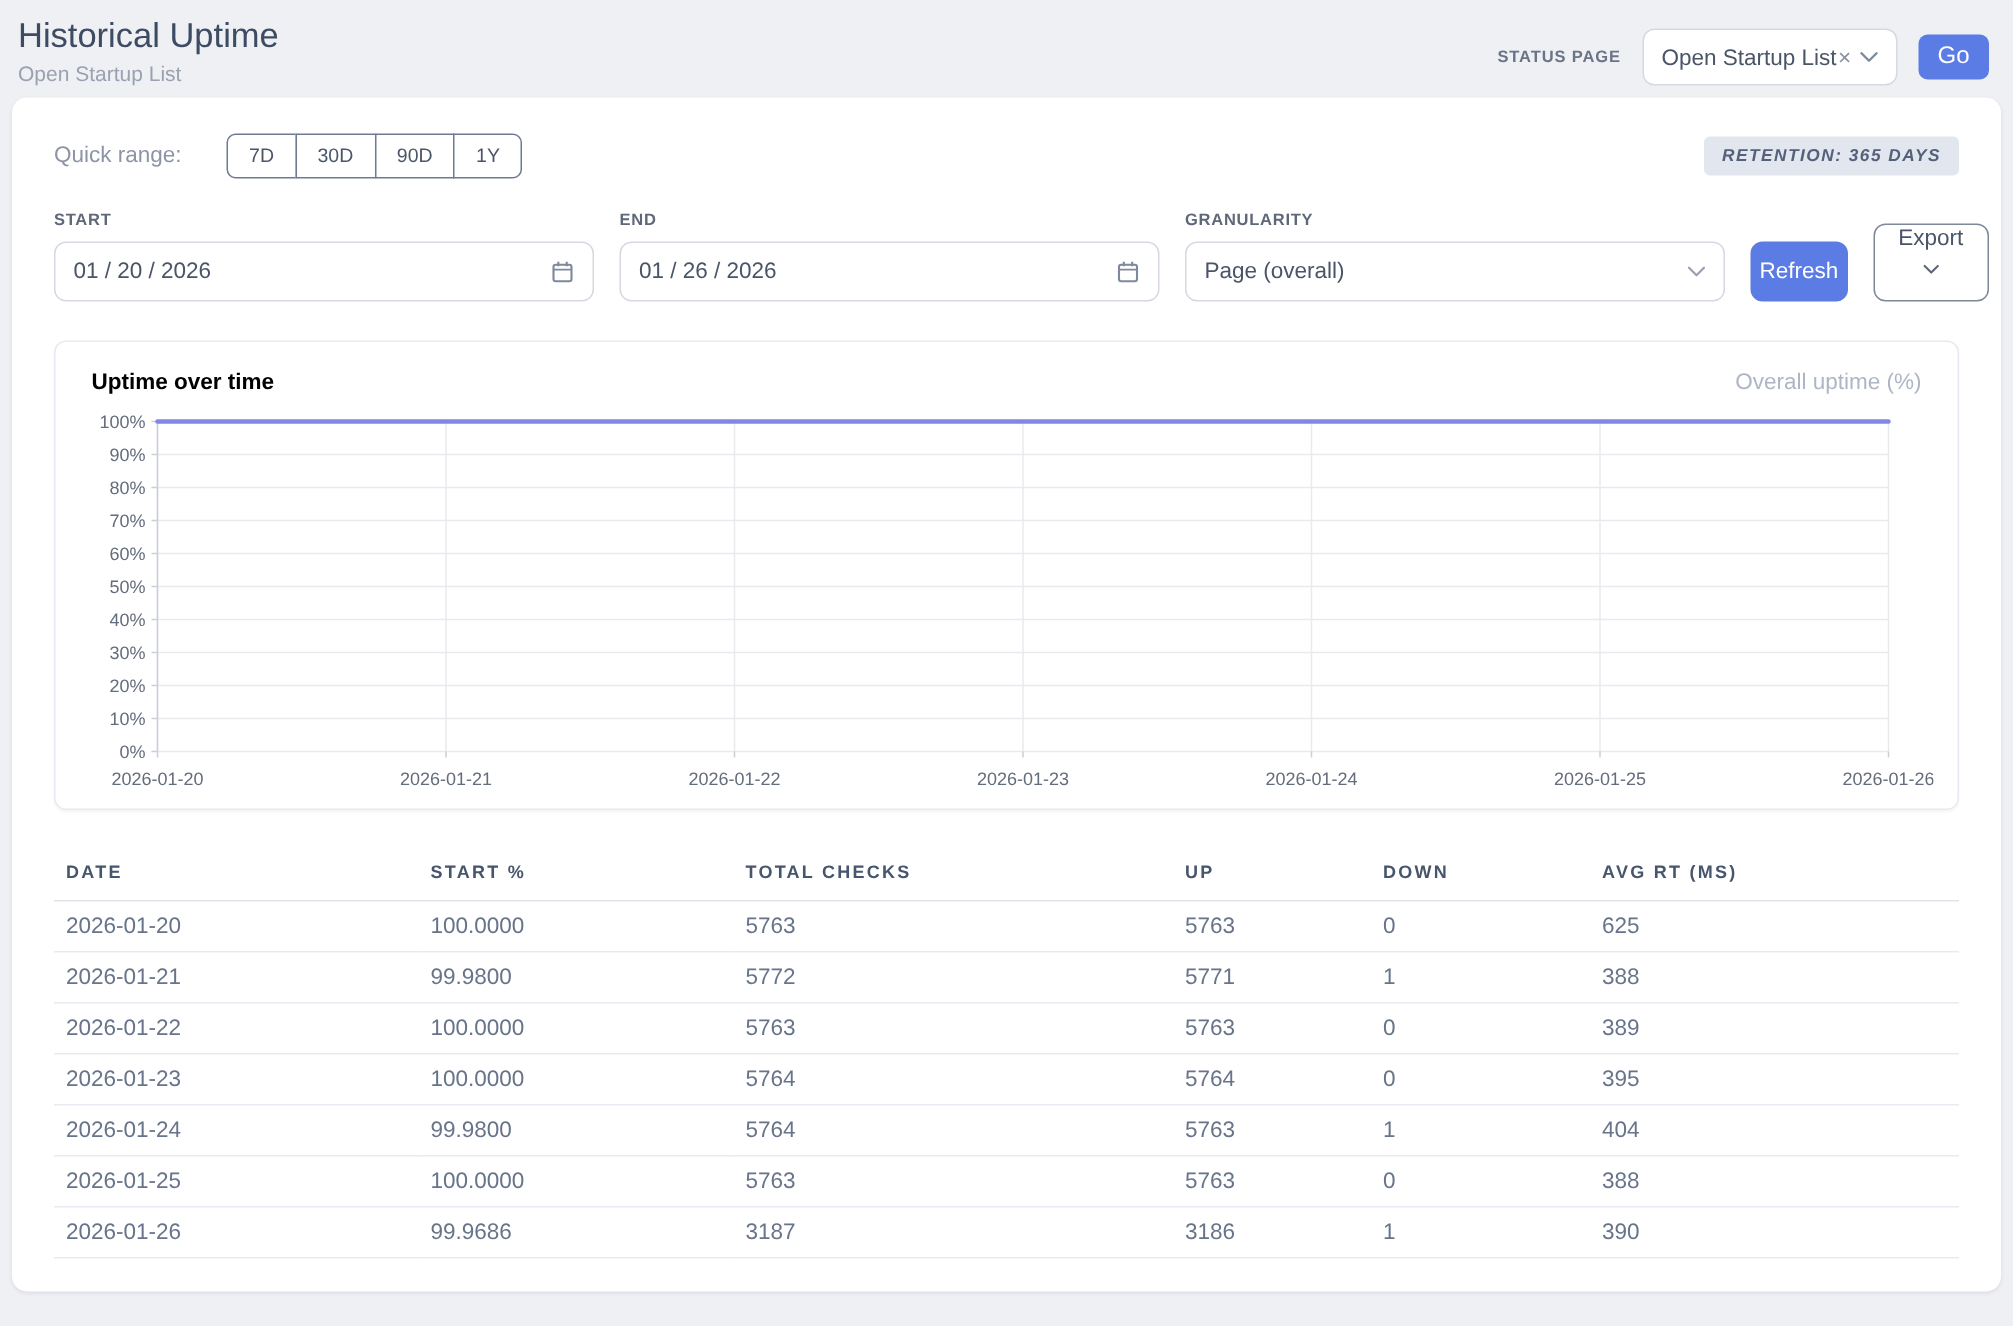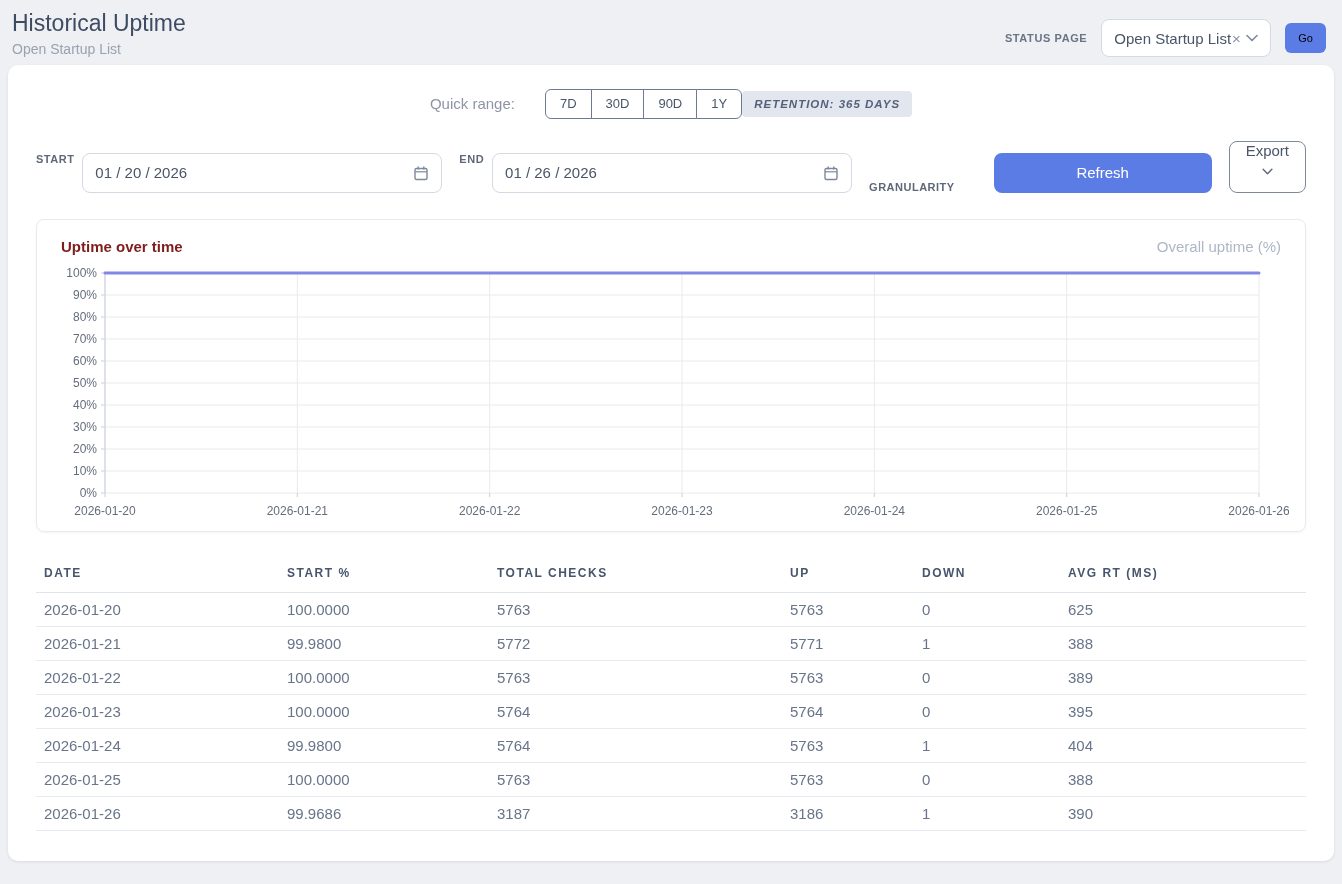--- a/index.html
+++ b/index.html
@@ -18,51 +18,51 @@
   .header-right { display:flex; align-items:center; gap:14px; margin-top:9px; }
   .status-page-label { font-size:11px; font-weight:700; color:#6b7386; letter-spacing:.6px; }
   .status-select {
     display:flex; align-items:center; width:170px; height:38px;
     border:1px solid #d5d9e2; border-radius:8px; background:#fff;
     padding:0 12px; font-size:15px; color:#4a5568; cursor:pointer;
   }
   .status-select .clear-x { color:#8a92a2; font-size:15px; margin-left:1px; }
   .status-select .chev { margin-left:auto; display:flex; }
   .go-btn {
-    background:#5b7ce4; color:#000000; border:none; border-radius:6px;
-    height:30px; padding:0 13px; font-size:11px; cursor:pointer;
+    background:#5b7ce4; color:#ffffff; border:none; border-radius:6px;
+    height:30px; padding:0 13px; font-size:16px; cursor:pointer;
     font-family:inherit;
   }
 
   
   .panel {
     margin:8px; background:#fff; border-radius:10px;
     box-shadow:0 1px 3px rgba(25,35,60,.10);
     padding:24px 28px 16px 28px;
     height:796px;
   }
 
-  .row-quick { display:flex; align-items:center; justify-content:center; }
+  .row-quick { display:flex; align-items:center; justify-content:space-between; }
   .quick-left { display:flex; align-items:center; gap:14px; }
   .quick-label { color:#8d95a5; font-size:15px; }
   .seg-group { display:flex; }
   .seg-btn {
     border:1px solid #6e7a93; background:#fff; color:#4a5568;
     font-size:13px; padding:6px 14px; margin-left:-1px; cursor:pointer;
     font-family:inherit; line-height:1.2;
   }
   .seg-btn:first-child { border-radius:6px 0 0 6px; margin-left:16px; }
   .seg-btn:last-child { border-radius:0 6px 6px 0; }
   .retention-badge {
     background:#e2e6ee; color:#55617a; font-size:11.5px; font-weight:700;
     letter-spacing:1px; padding:7px 12px; border-radius:4px;font-style:italic;
   }
 
   .filters-row { display:flex; align-items:flex-end; gap:17px; margin-top:22px; }
-  .field { display:flex; flex-direction:row; gap:8px; }
+  .field { display:flex; flex-direction:column; gap:8px; }
   .field-label { font-size:11px; color:#5f6879; font-weight:600; letter-spacing:.5px; }
   .input-box {
     width:360px; height:40px; border:1px solid #d5d9e2; border-radius:8px;
     background:#fff; display:flex; align-items:center; padding:0 12px;
     font-size:15px; color:#4a5568; cursor:text;
   }
   .input-box .icon-right { margin-left:auto; display:flex; }
   .select-box { cursor:pointer; }
   .refresh-btn {
     margin-left:auto; width:218px; height:40px; background:#5b7ce4; color:#fff;
@@ -73,21 +73,21 @@
     color:#4a5568; font-size:15px; padding:0 16px; display:flex; align-items:center;
     gap:9px; cursor:pointer; font-family:inherit;flex-direction:column;
   }
 
   
   .chart-card {
     margin-top:26px; border:1px solid #e7eaf0; border-radius:8px;
     box-shadow:0 1px 2px rgba(25,35,60,.05); padding:18px 24px 10px 24px;
   }
   .chart-head { display:flex; justify-content:space-between; align-items:center; }
-  .chart-title { font-size:15px; font-weight:700; color:#7f1d1d; }
+  .chart-title { font-size:15px; font-weight:700; color:#000000; }
   .chart-legend { font-size:15px; color:#aeb6c6; }
   .chart-svg { display:block; margin-top:8px; }
   .chart-svg text { font-family:"Liberation Sans", sans-serif; }
 
   
   .uptime-table { width:100%; border-collapse:collapse; margin-top:24px; }
   .uptime-table th {
     text-align:left; font-size:12px; font-weight:700; color:#47556d;
     letter-spacing:1.5px; padding:10px 8px 12px 8px; border-bottom:1px solid #dfe3ea;
     white-space:nowrap;
@@ -161,20 +161,28 @@
               <line x1="5.2" y1="1.5" x2="5.2" y2="4.5" stroke="#7e899b" stroke-width="1.4"></line>
               <line x1="10.8" y1="1.5" x2="10.8" y2="4.5" stroke="#7e899b" stroke-width="1.4"></line>
               <line x1="2" y1="6.8" x2="14" y2="6.8" stroke="#7e899b" stroke-width="1.2"></line>
             </svg>
         </span>
       </div>
     </div>
 
     <div class="field">
       <span class="field-label">GRANULARITY</span>
+      <div class="input-box select-box">
+        <span>Page (overall)</span>
+        <span class="icon-right">
+          <svg width="12" height="8" viewBox="0 0 12 8">
+              <polyline points="1,1.5 6,6.5 11,1.5" fill="none" stroke="#9aa2b2" stroke-width="1.5" stroke-linecap="round" stroke-linejoin="round"></polyline>
+            </svg>
+        </span>
+      </div>
     </div>
 
     <button class="refresh-btn">Refresh</button>
     <button class="export-btn">
       <span>Export</span>
       <span style="display:flex;">
         <svg width="11" height="7" viewBox="0 0 12 8">
             <polyline points="1,1.5 6,6.5 11,1.5" fill="none" stroke="#5f6879" stroke-width="1.6" stroke-linecap="round" stroke-linejoin="round"></polyline>
           </svg>
       </span>

